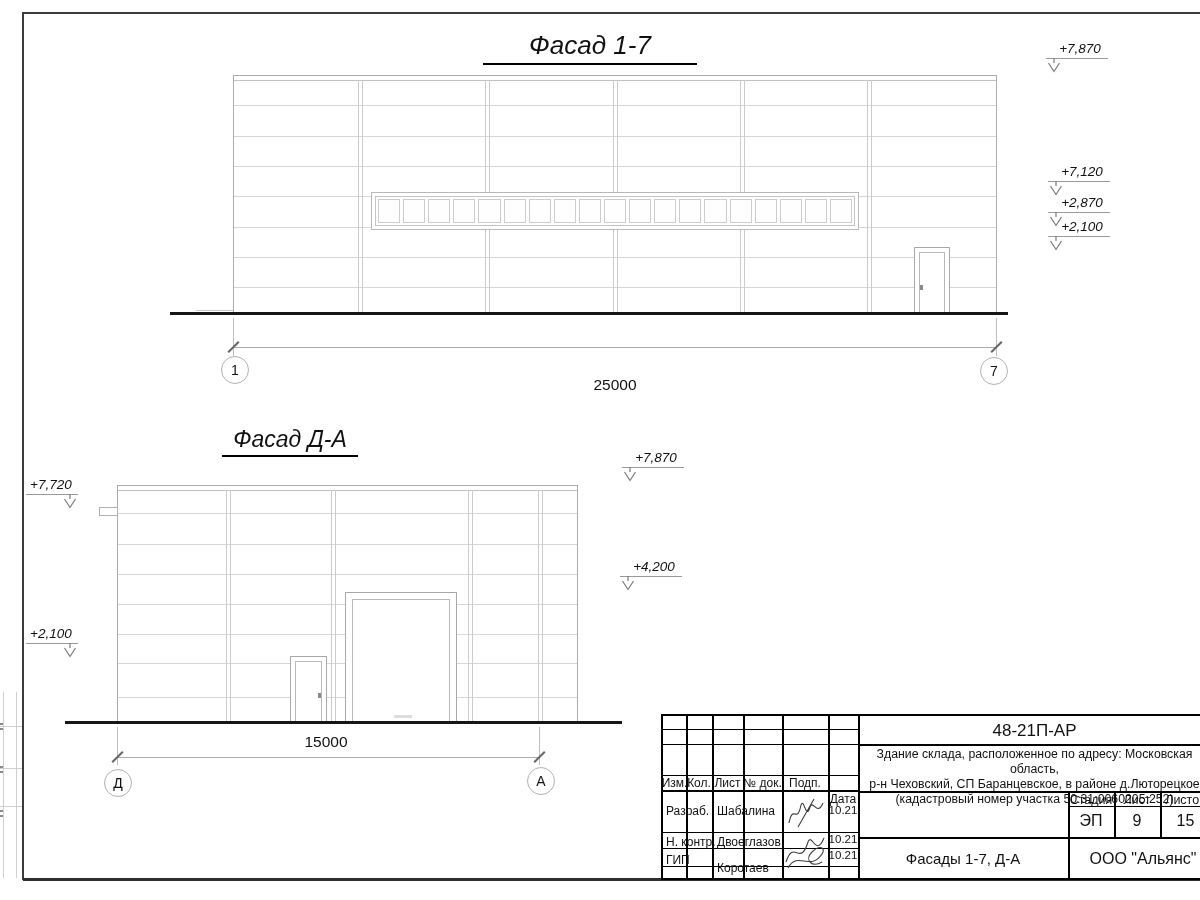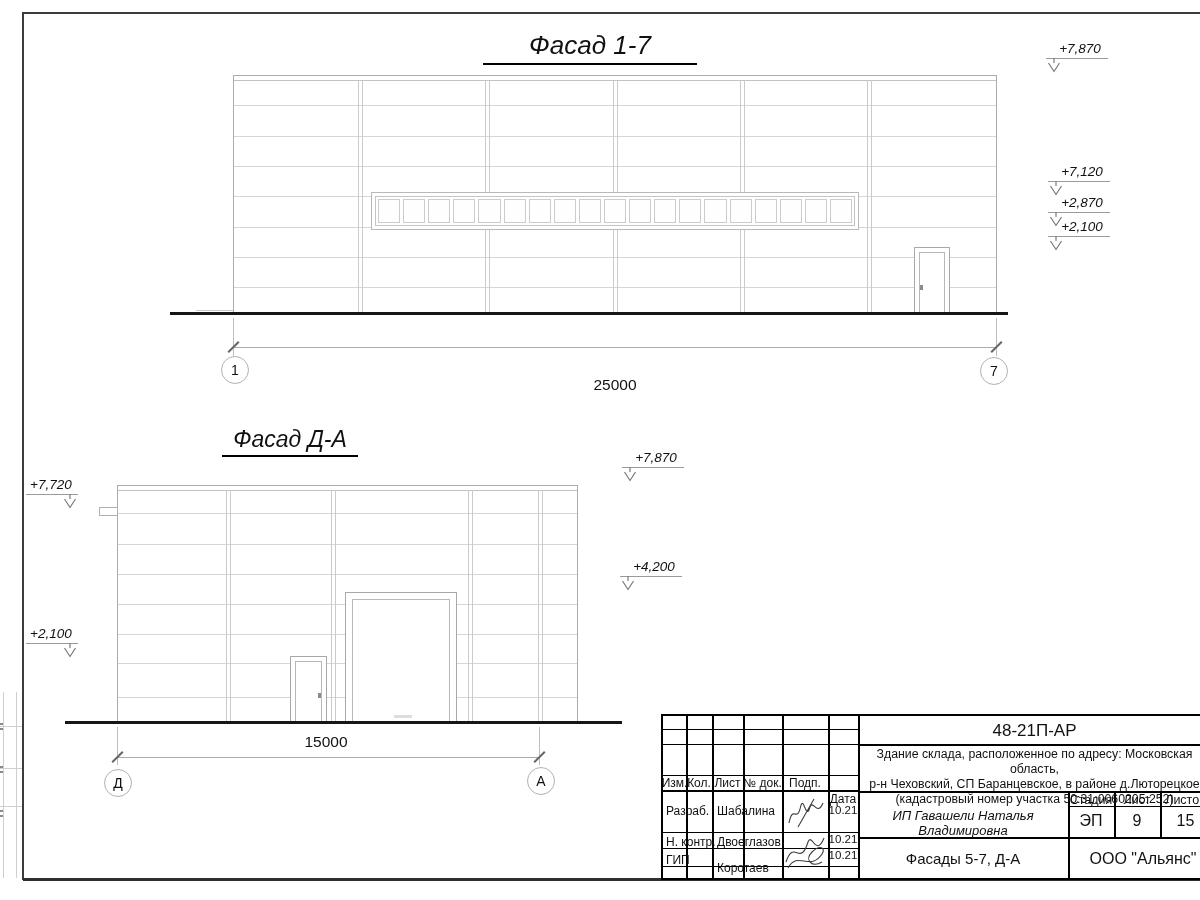--- a/index.html
+++ b/index.html
@@ -259,22 +259,21 @@
   <svg class="abs" style="left:119px;top:112px;" width="46" height="44" viewBox="0 0 46 44">
     <path d="M4 34 C12 10 18 40 26 14 C30 4 34 30 42 10 M6 40 C16 22 28 44 40 26 C44 20 38 16 30 24 C22 32 30 40 40 34" fill="none" stroke="#3d3d3d" stroke-width="1.1"></path>
   </svg>
 
   <div class="tb-block" style="left:195px;top:5px;width:353px;font-size:17px;">48-21П-АР</div>
   <div class="tb-block" style="left:195px;top:31px;width:353px;font-size:12.3px;line-height:15px;">
     <div>Здание склада, расположенное по адресу: Московская область,</div>
     <div>р-н Чеховский, СП Баранцевское, в районе д.Люторецкое</div>
     <div>(кадастровый номер участка 50:31:0060205:252)</div>
   </div>
-  <div class="tb-block" style="left:195px;top:92px;width:210px;font-size:13px;font-style:italic;">ИП Гавашели Наталья Владимировна</div>
-  <div class="tb-block" style="left:195px;top:134px;width:210px;font-size:15px;">Фасады 5-7, Д-А</div>
+  <div class="tb-block" style="left:195px;top:134px;width:210px;font-size:15px;">Фасады 1-7, Д-А</div>
   <div class="tb-txt c" style="left:428px;top:77px;font-size:12.5px;">Стадия</div>
   <div class="tb-txt c" style="left:474px;top:77px;font-size:12.5px;">Лист</div>
   <div class="tb-txt c" style="left:522.5px;top:77px;font-size:12.5px;">Листов</div>
   <div class="tb-txt c" style="left:428px;top:96px;font-size:16px;">ЭП</div>
   <div class="tb-txt c" style="left:474px;top:96px;font-size:16px;">9</div>
   <div class="tb-txt c" style="left:522.5px;top:96px;font-size:16px;">15</div>
   <div class="tb-txt c" style="left:480px;top:134px;font-size:16px;">ООО "Альянс"</div>
 </div>
 
 </body></html>

